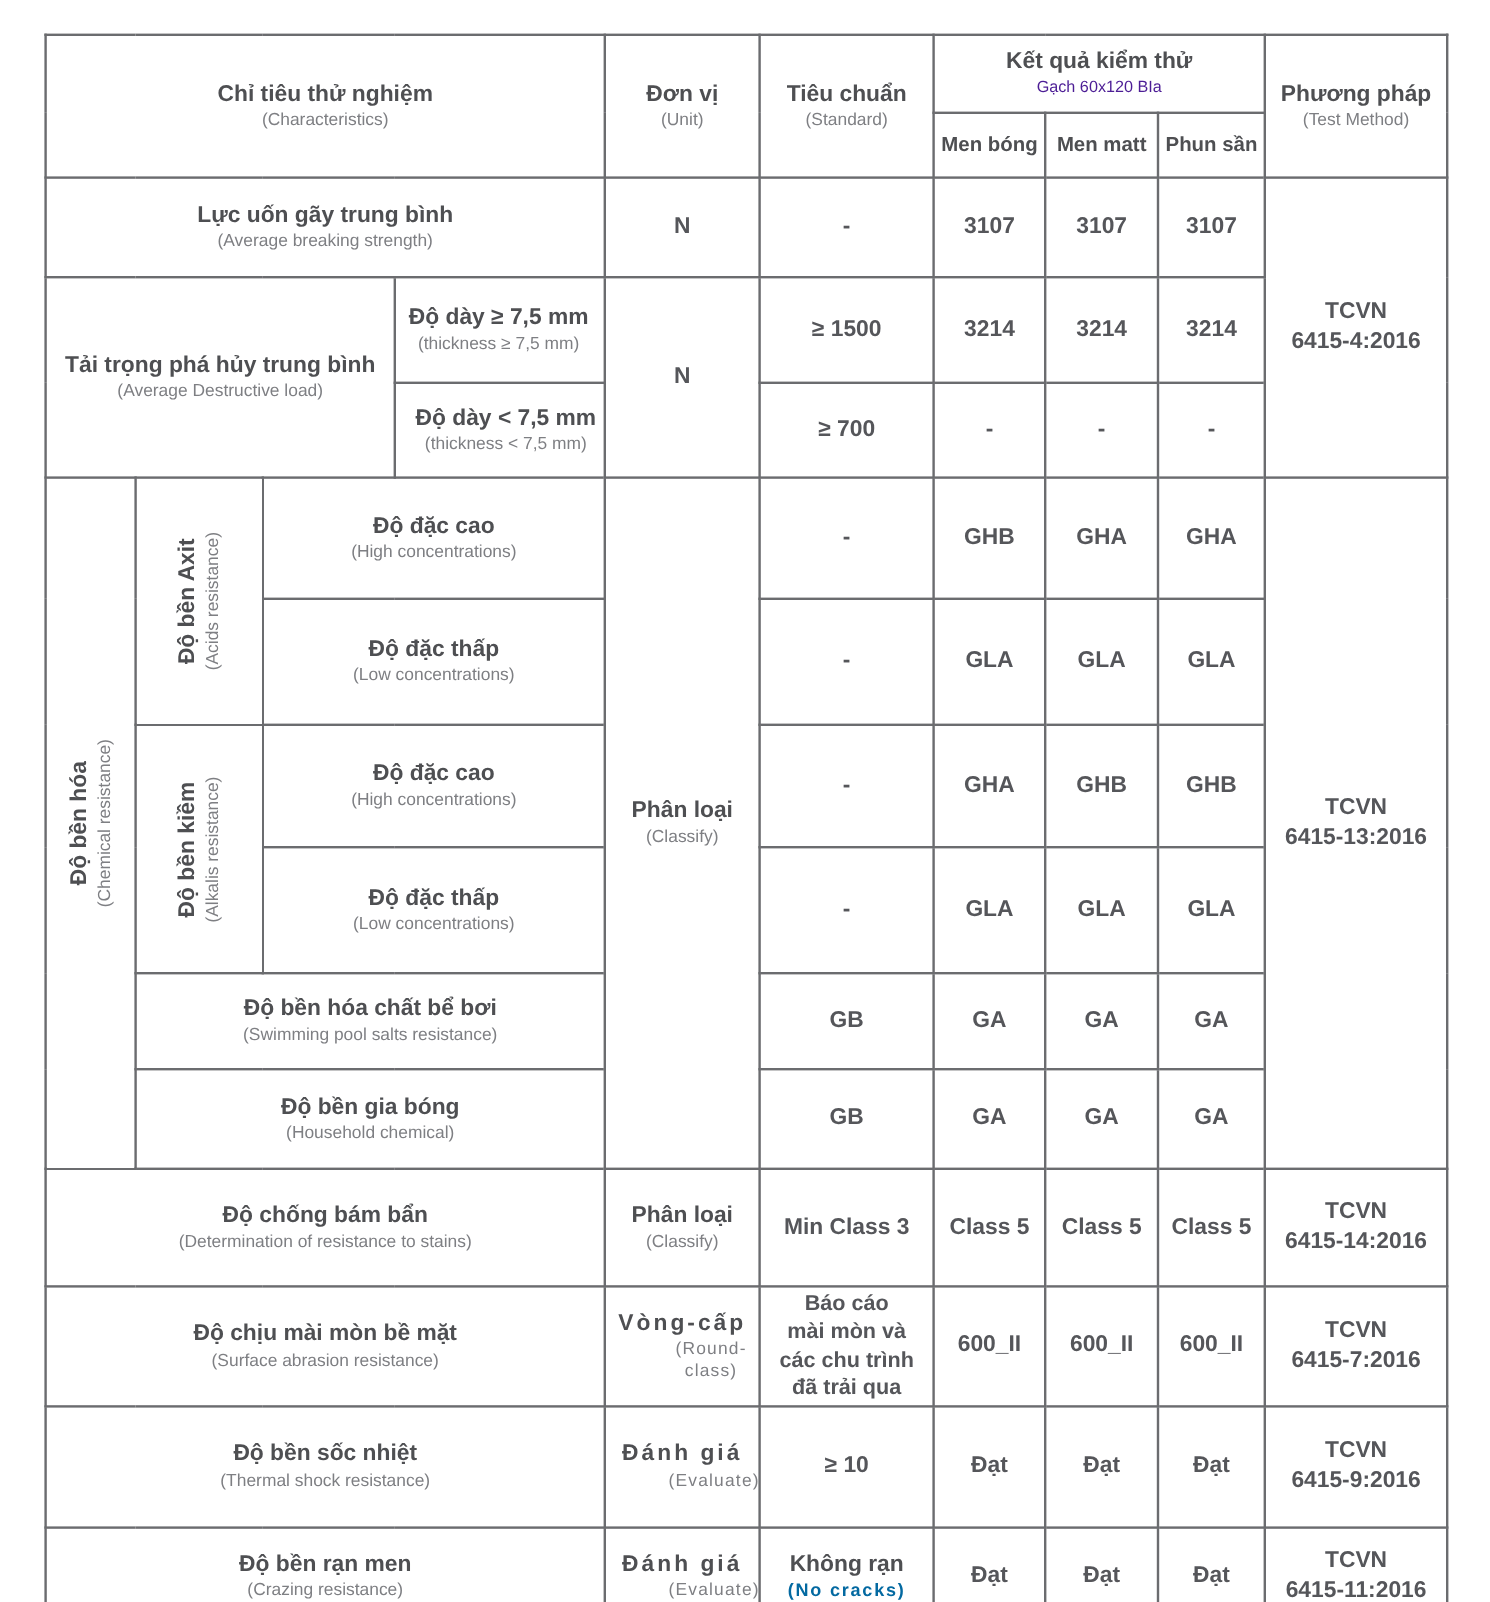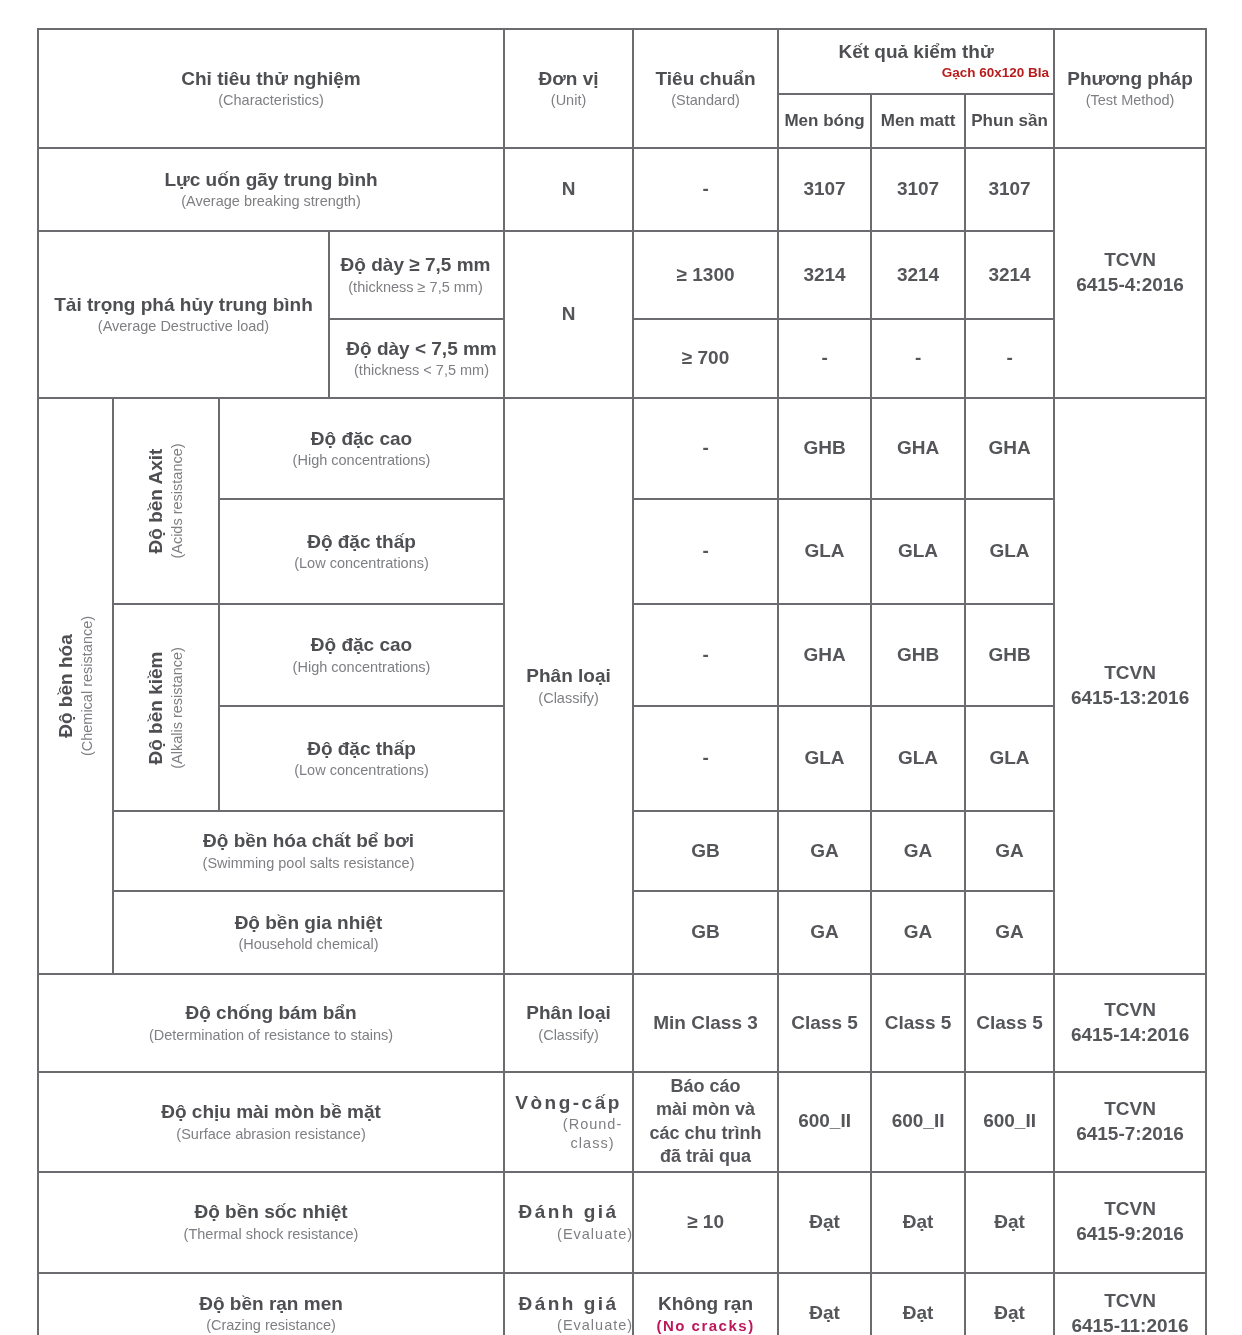--- a/index.html
+++ b/index.html
@@ -42,30 +42,29 @@
   }
   .en {
     font-size: 14.5px;
     font-weight: 400;
     color: #7e7f83;
     line-height: 1.3;
   }
   .en-bold {
     font-size: 15px;
     font-weight: 700;
-    color: #be185d;
+    color: #0369a1;
     letter-spacing: 1.5px;
     line-height: 1.3;
   }
   .sub {
     font-size: 13.5px;
-    font-weight: 700;
-    color: #b91c1c;
+    font-weight: 400;
+    color: #4c1d95;
     line-height: 1.4;
-    text-align: right;
   }
   .val {
     font-size: 19px;
     font-weight: 700;
     color: #55565a;
     line-height: 1.3;
   }
   .prelines {
     white-space: pre-line;
   }
@@ -159,21 +158,21 @@
       <tr style="height:88px">
         <td colspan="3" rowspan="2" class="left">
           <div class="vn">Tải trọng phá hủy trung bình</div>
           <div class="en">(Average Destructive load)</div>
         </td>
         <td class="left" style="padding-left:2px">
           <div class="vn">Độ dày ≥ 7,5 mm</div>
           <div class="en">(thickness ≥ 7,5 mm)</div>
         </td>
         <td rowspan="2"><span class="val">N</span></td>
-        <td><span class="val">≥ 1300</span></td>
+        <td><span class="val">≥ 1500</span></td>
         <td><span class="val">3214</span></td>
         <td><span class="val">3214</span></td>
         <td><span class="val">3214</span></td>
       </tr>
       <tr style="height:79px">
         <td class="left" style="padding-left:14px">
           <div class="vn">Độ dày &lt; 7,5 mm</div>
           <div class="en">(thickness &lt; 7,5 mm)</div>
         </td>
         <td><span class="val">≥ 700</span></td>
@@ -256,21 +255,21 @@
           <div class="en">(Swimming pool salts resistance)</div>
         </td>
         <td><span class="val">GB</span></td>
         <td><span class="val">GA</span></td>
         <td><span class="val">GA</span></td>
         <td><span class="val">GA</span></td>
       </tr>
 
       <tr style="height:83px">
         <td colspan="3">
-          <div class="vn">Độ bền gia nhiệt</div>
+          <div class="vn">Độ bền gia bóng</div>
           <div class="en">(Household chemical)</div>
         </td>
         <td><span class="val">GB</span></td>
         <td><span class="val">GA</span></td>
         <td><span class="val">GA</span></td>
         <td><span class="val">GA</span></td>
       </tr>
 
       <tr style="height:98px">
         <td colspan="4" class="left">

